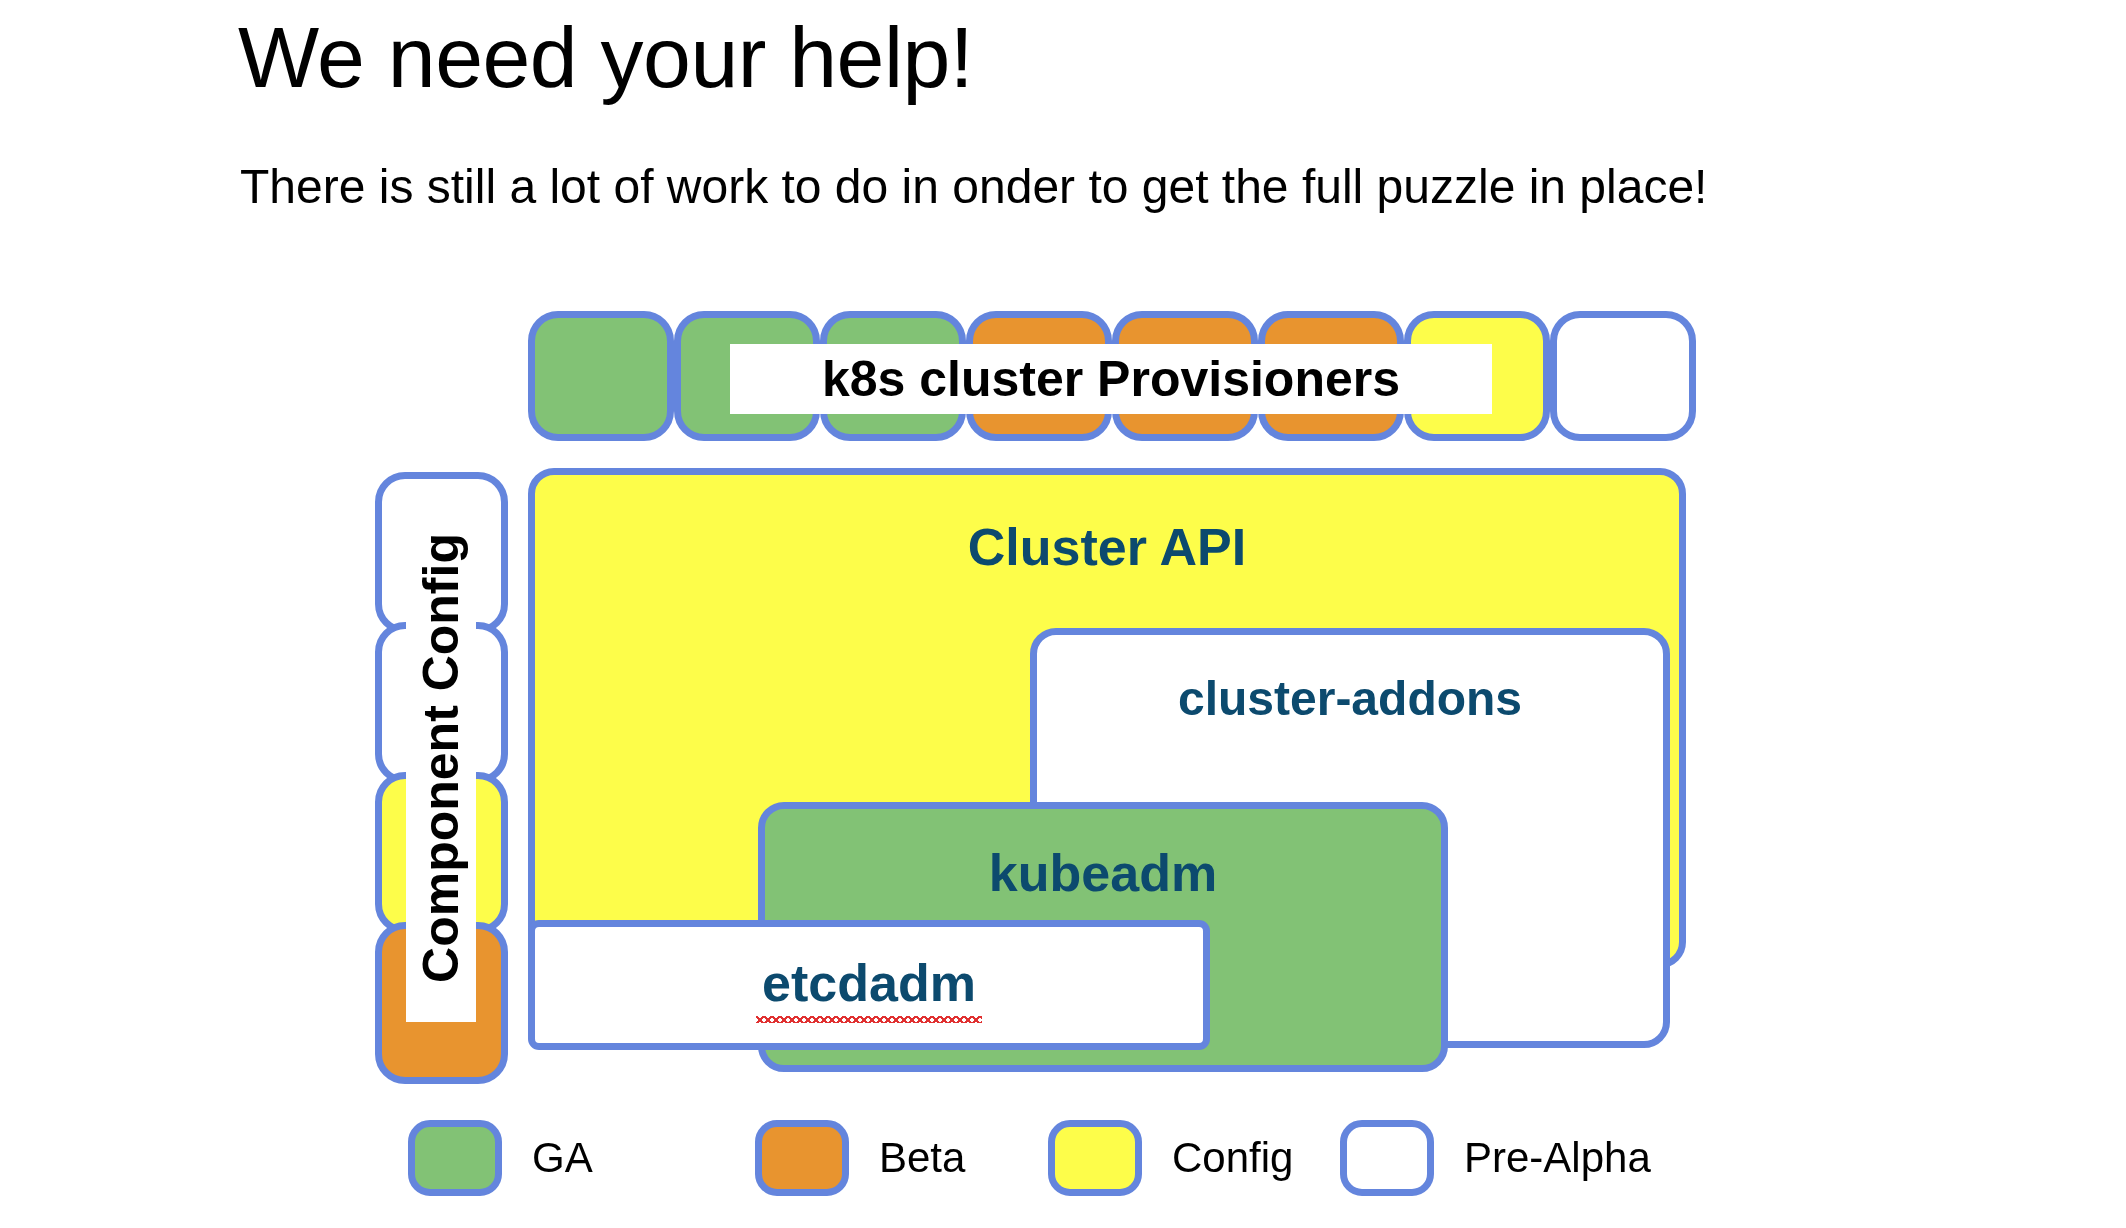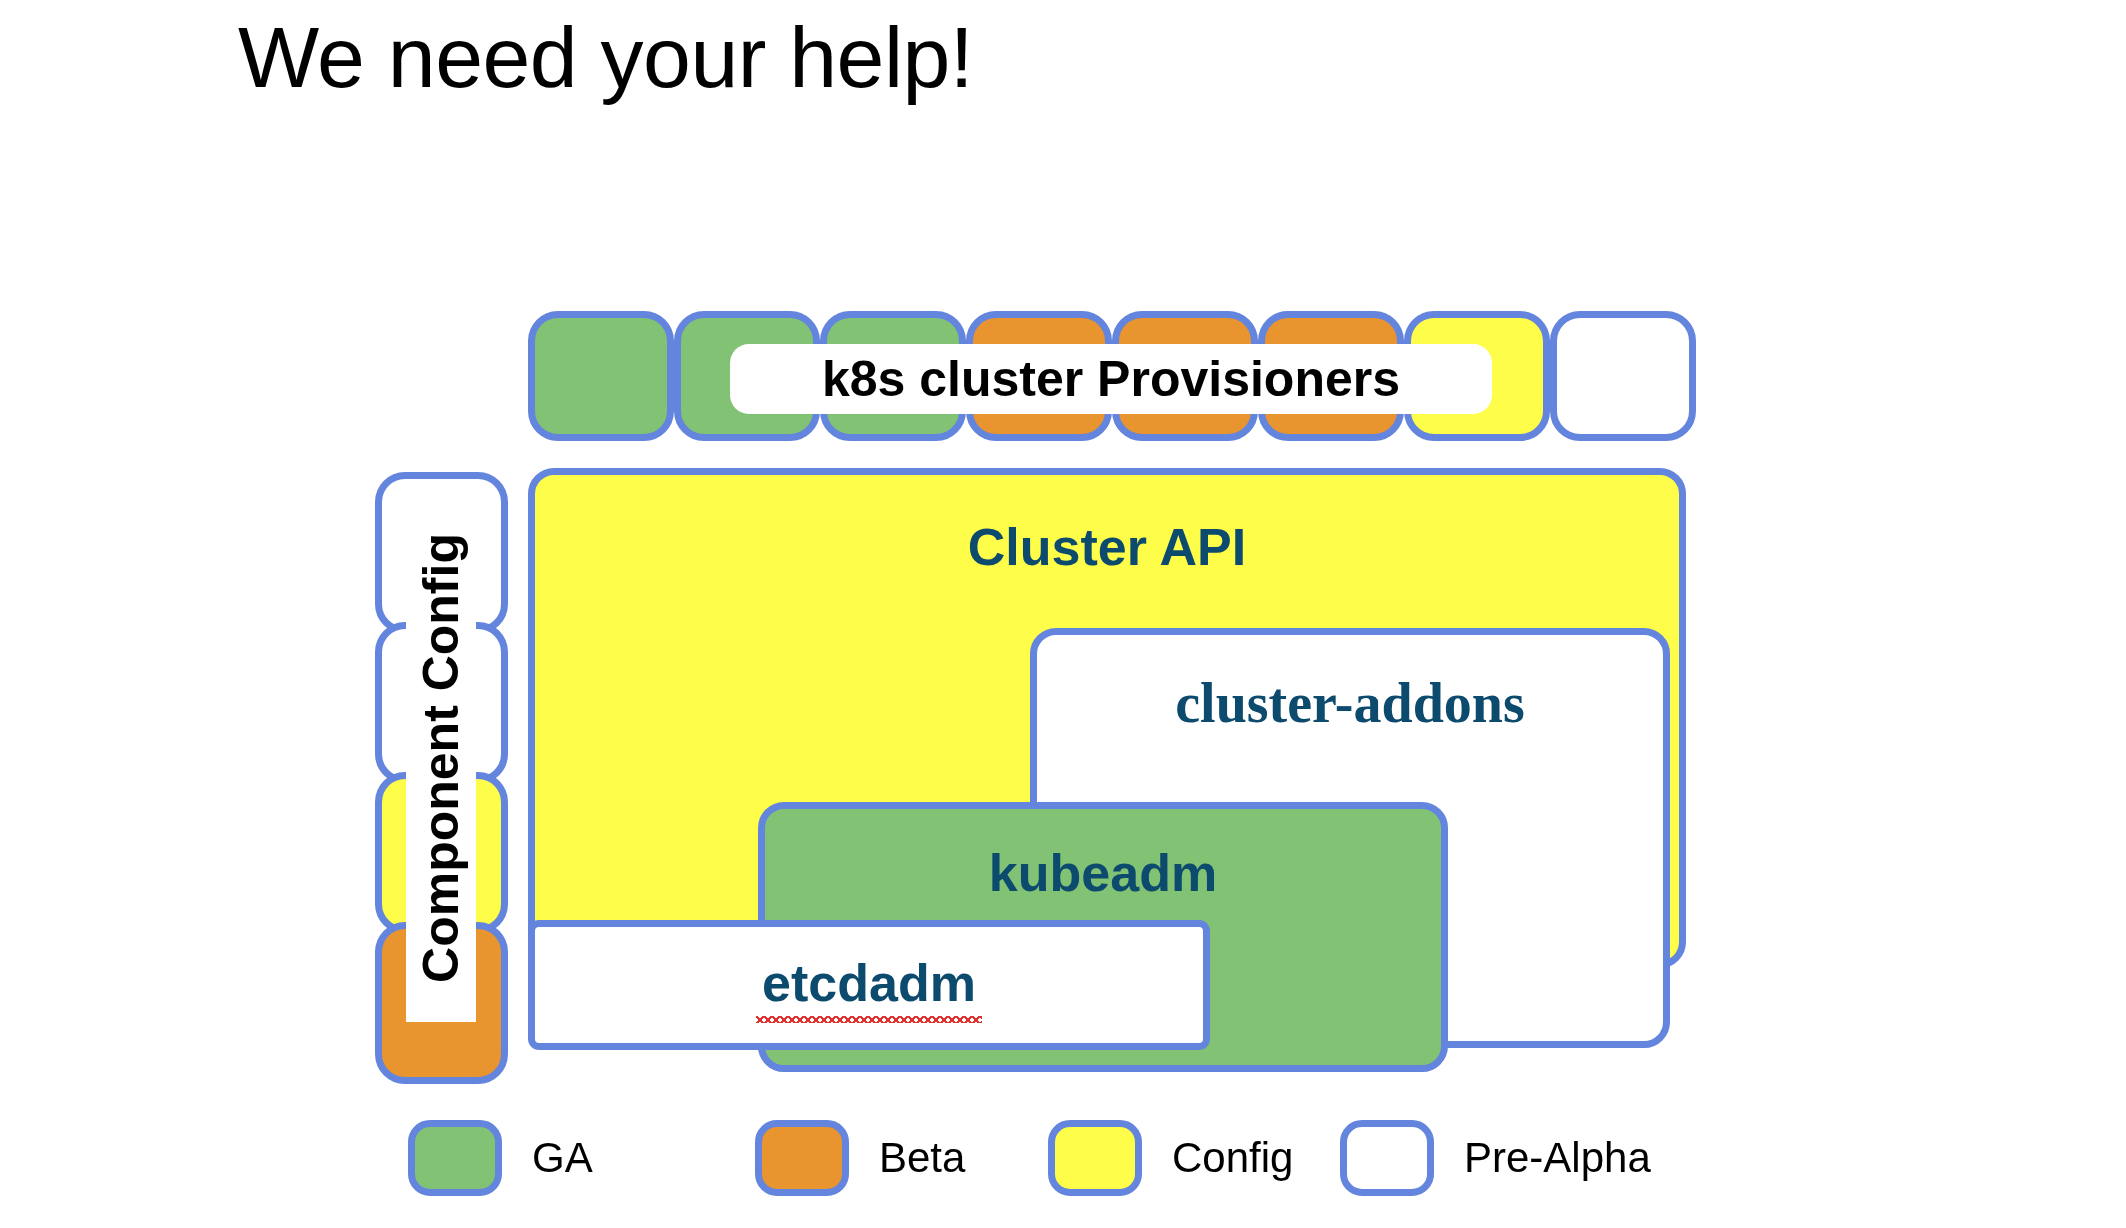--- a/index.html
+++ b/index.html
@@ -87,21 +87,20 @@
     width: 762px;
     height: 70px;
     background: #ffffff;
     display: flex;
     align-items: center;
     justify-content: center;
     font-size: 50px;
     font-weight: bold;
     white-space: nowrap;
     z-index: 40;
-    border-radius: 19px;
   }
 
   
   #component-config-col .cc-box {
     position: absolute;
     left: 375px;
     width: 133px;
     height: 162px;
     box-sizing: border-box;
     border: 7px solid #6485dd;
@@ -130,21 +129,21 @@
   #cluster-api {
     left: 528px;  top: 468px;  width: 1158px; height: 500px;
     z-index: 10;
   }
   #cluster-api > .node-label { top: 42px; font-size: 52px; }
 
   #cluster-addons {
     left: 1030px; top: 628px;  width: 640px;  height: 420px;
     z-index: 12;
   }
-  #cluster-addons > .node-label { top: 36px; font-size: 56px; font-family: Liberation Serif, serif; }
+  #cluster-addons > .node-label { top: 36px; font-size: 48px; }
 
   #kubeadm {
     left: 758px;  top: 778px;  width: 690px;  height: 270px;
     z-index: 14;
     margin-top: 24px;
   }
   #kubeadm > .node-label { top: 34px; font-size: 52px; }
 
   #etcdadm {
     left: 528px;  top: 920px;  width: 682px;  height: 130px;
@@ -190,20 +189,21 @@
     white-space: nowrap;
     color: #000000;
   }
 </style>
 </head>
 <body>
 
 <div id="slide">
 
   <div id="page-title">We need your help!</div>
+  <div id="page-subtitle">There is still a lot of work to do in onder to get the full puzzle in place!</div>
 
   <div id="provisioner-row">
       <div class="prov-box" style="left: 528px; background: rgb(130, 194, 117);"></div>
       <div class="prov-box" style="left: 674px; background: rgb(130, 194, 117);"></div>
       <div class="prov-box" style="left: 820px; background: rgb(130, 194, 117);"></div>
       <div class="prov-box" style="left: 966px; background: rgb(232, 148, 47);"></div>
       <div class="prov-box" style="left: 1112px; background: rgb(232, 148, 47);"></div>
       <div class="prov-box" style="left: 1258px; background: rgb(232, 148, 47);"></div>
       <div class="prov-box" style="left: 1404px; background: rgb(253, 253, 74);"></div>
       <div class="prov-box" style="left: 1550px; background: rgb(255, 255, 255);"></div>

